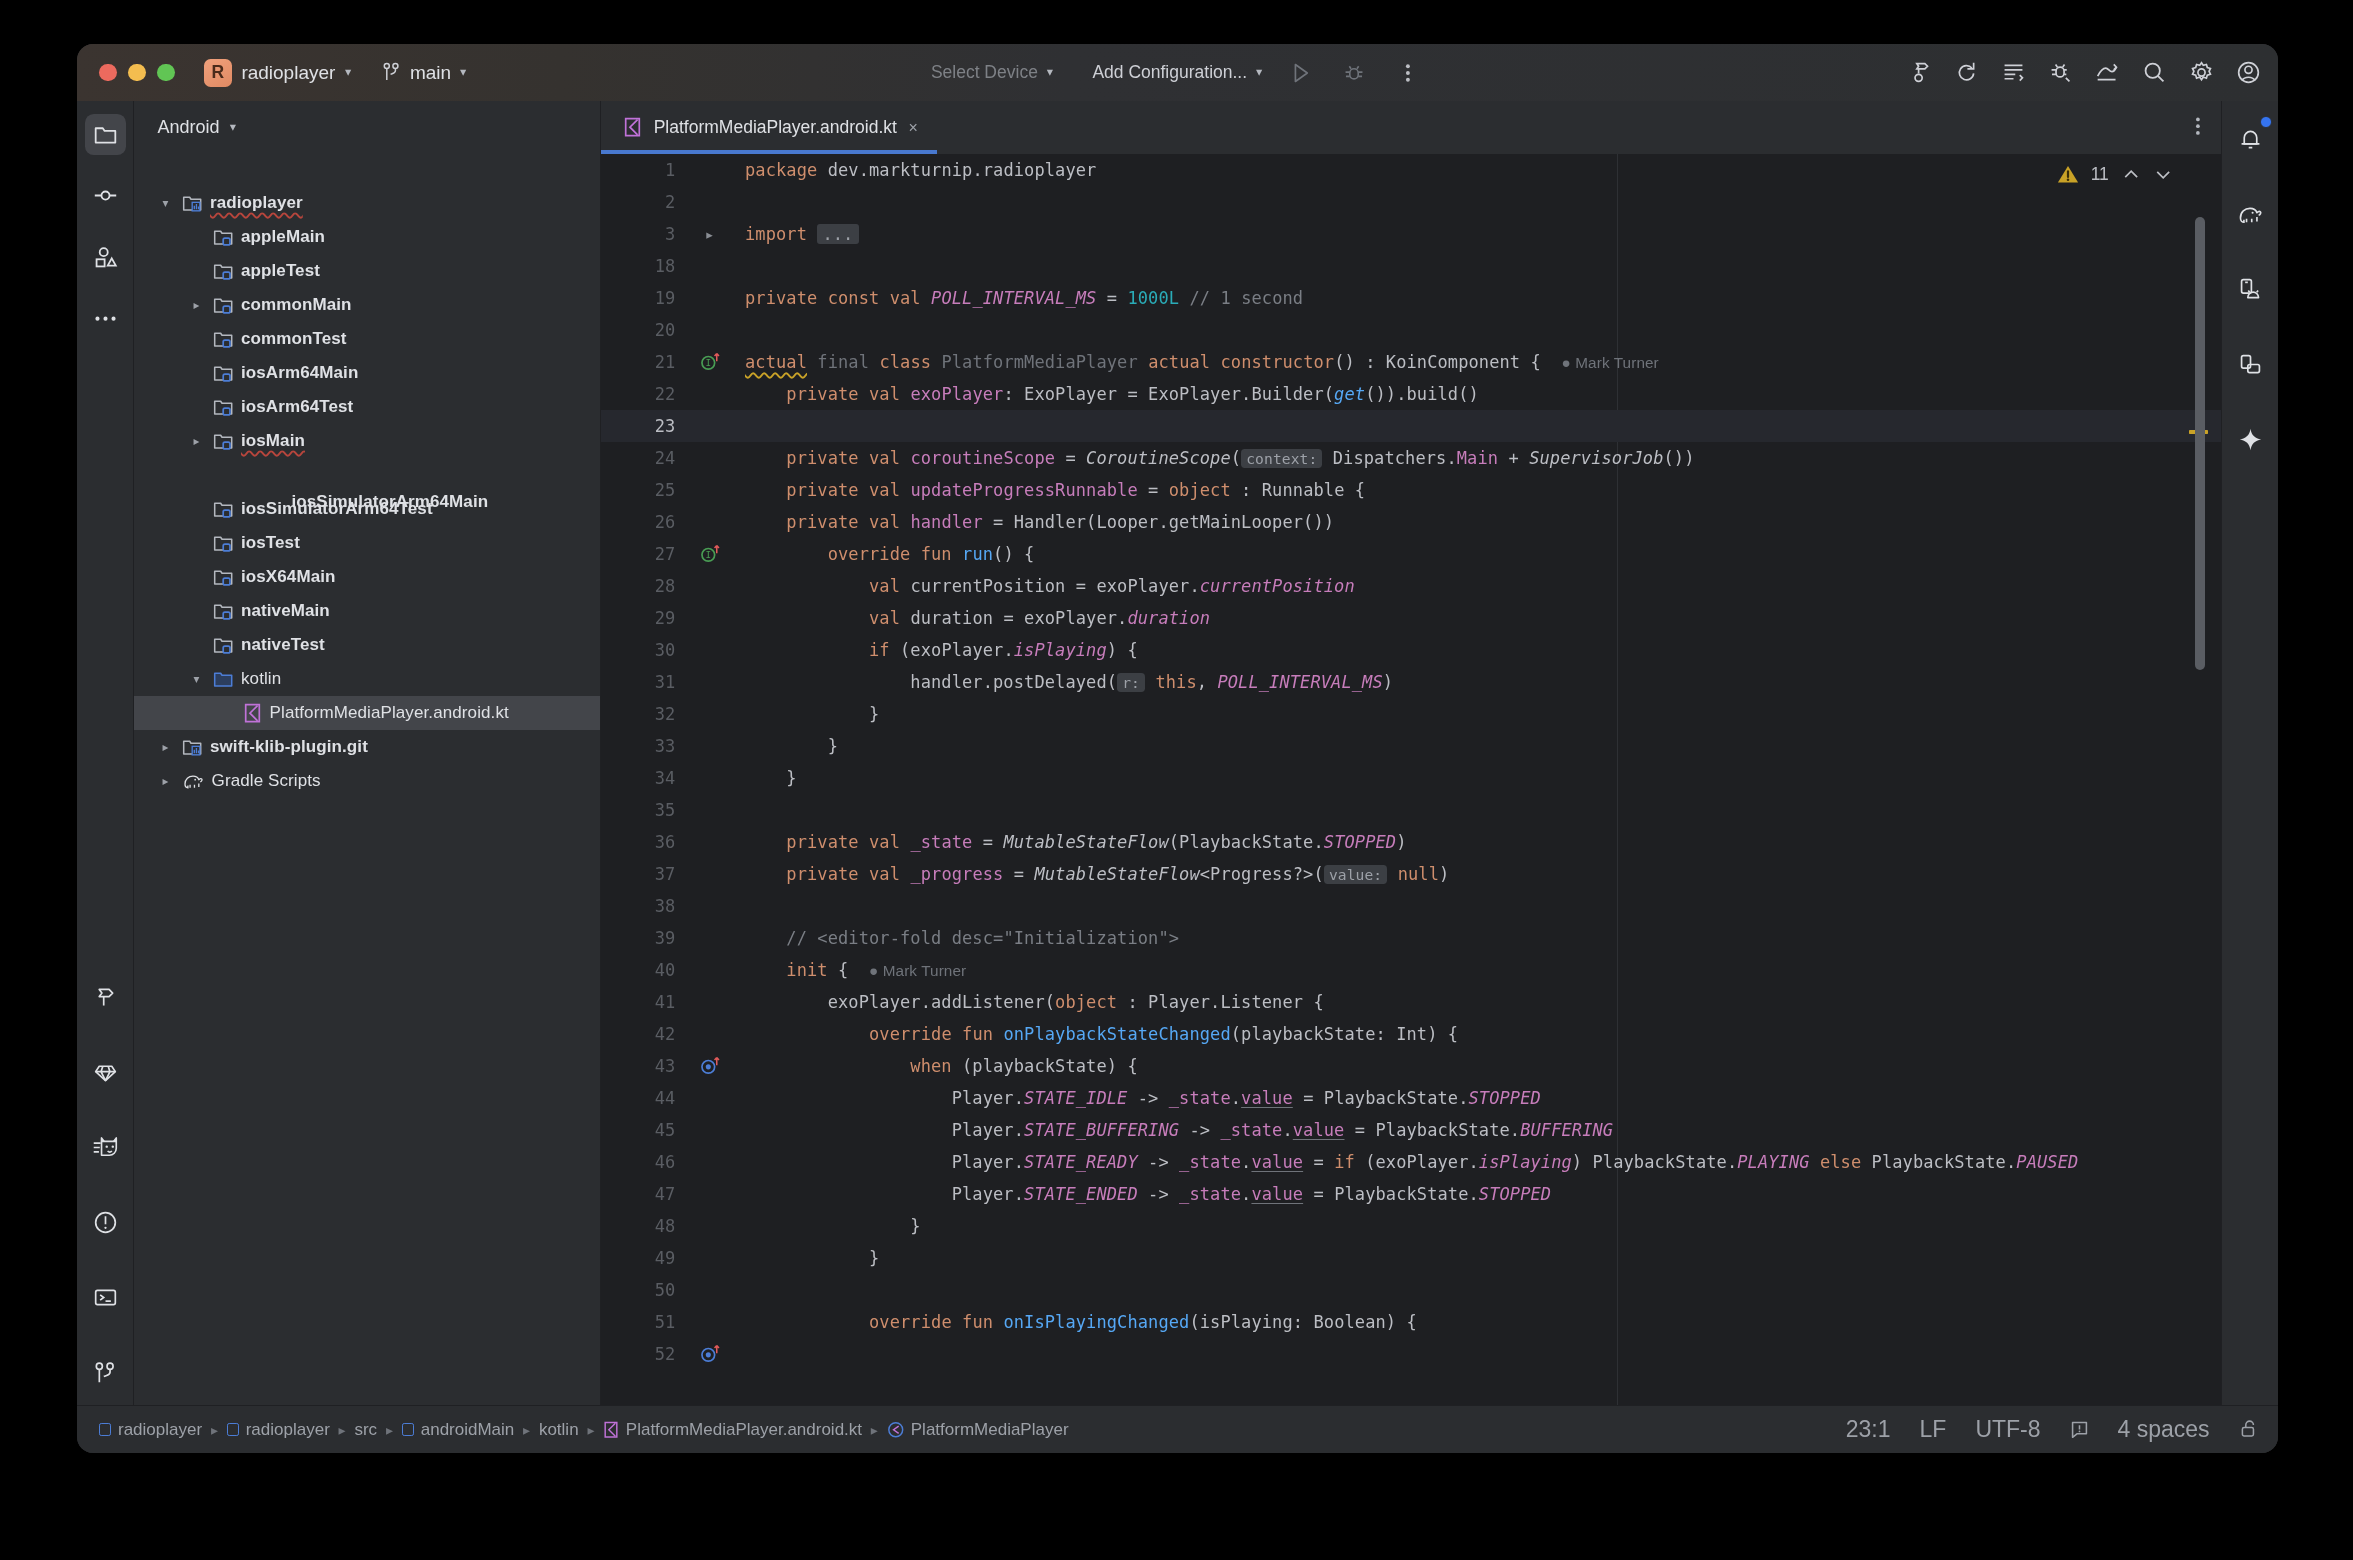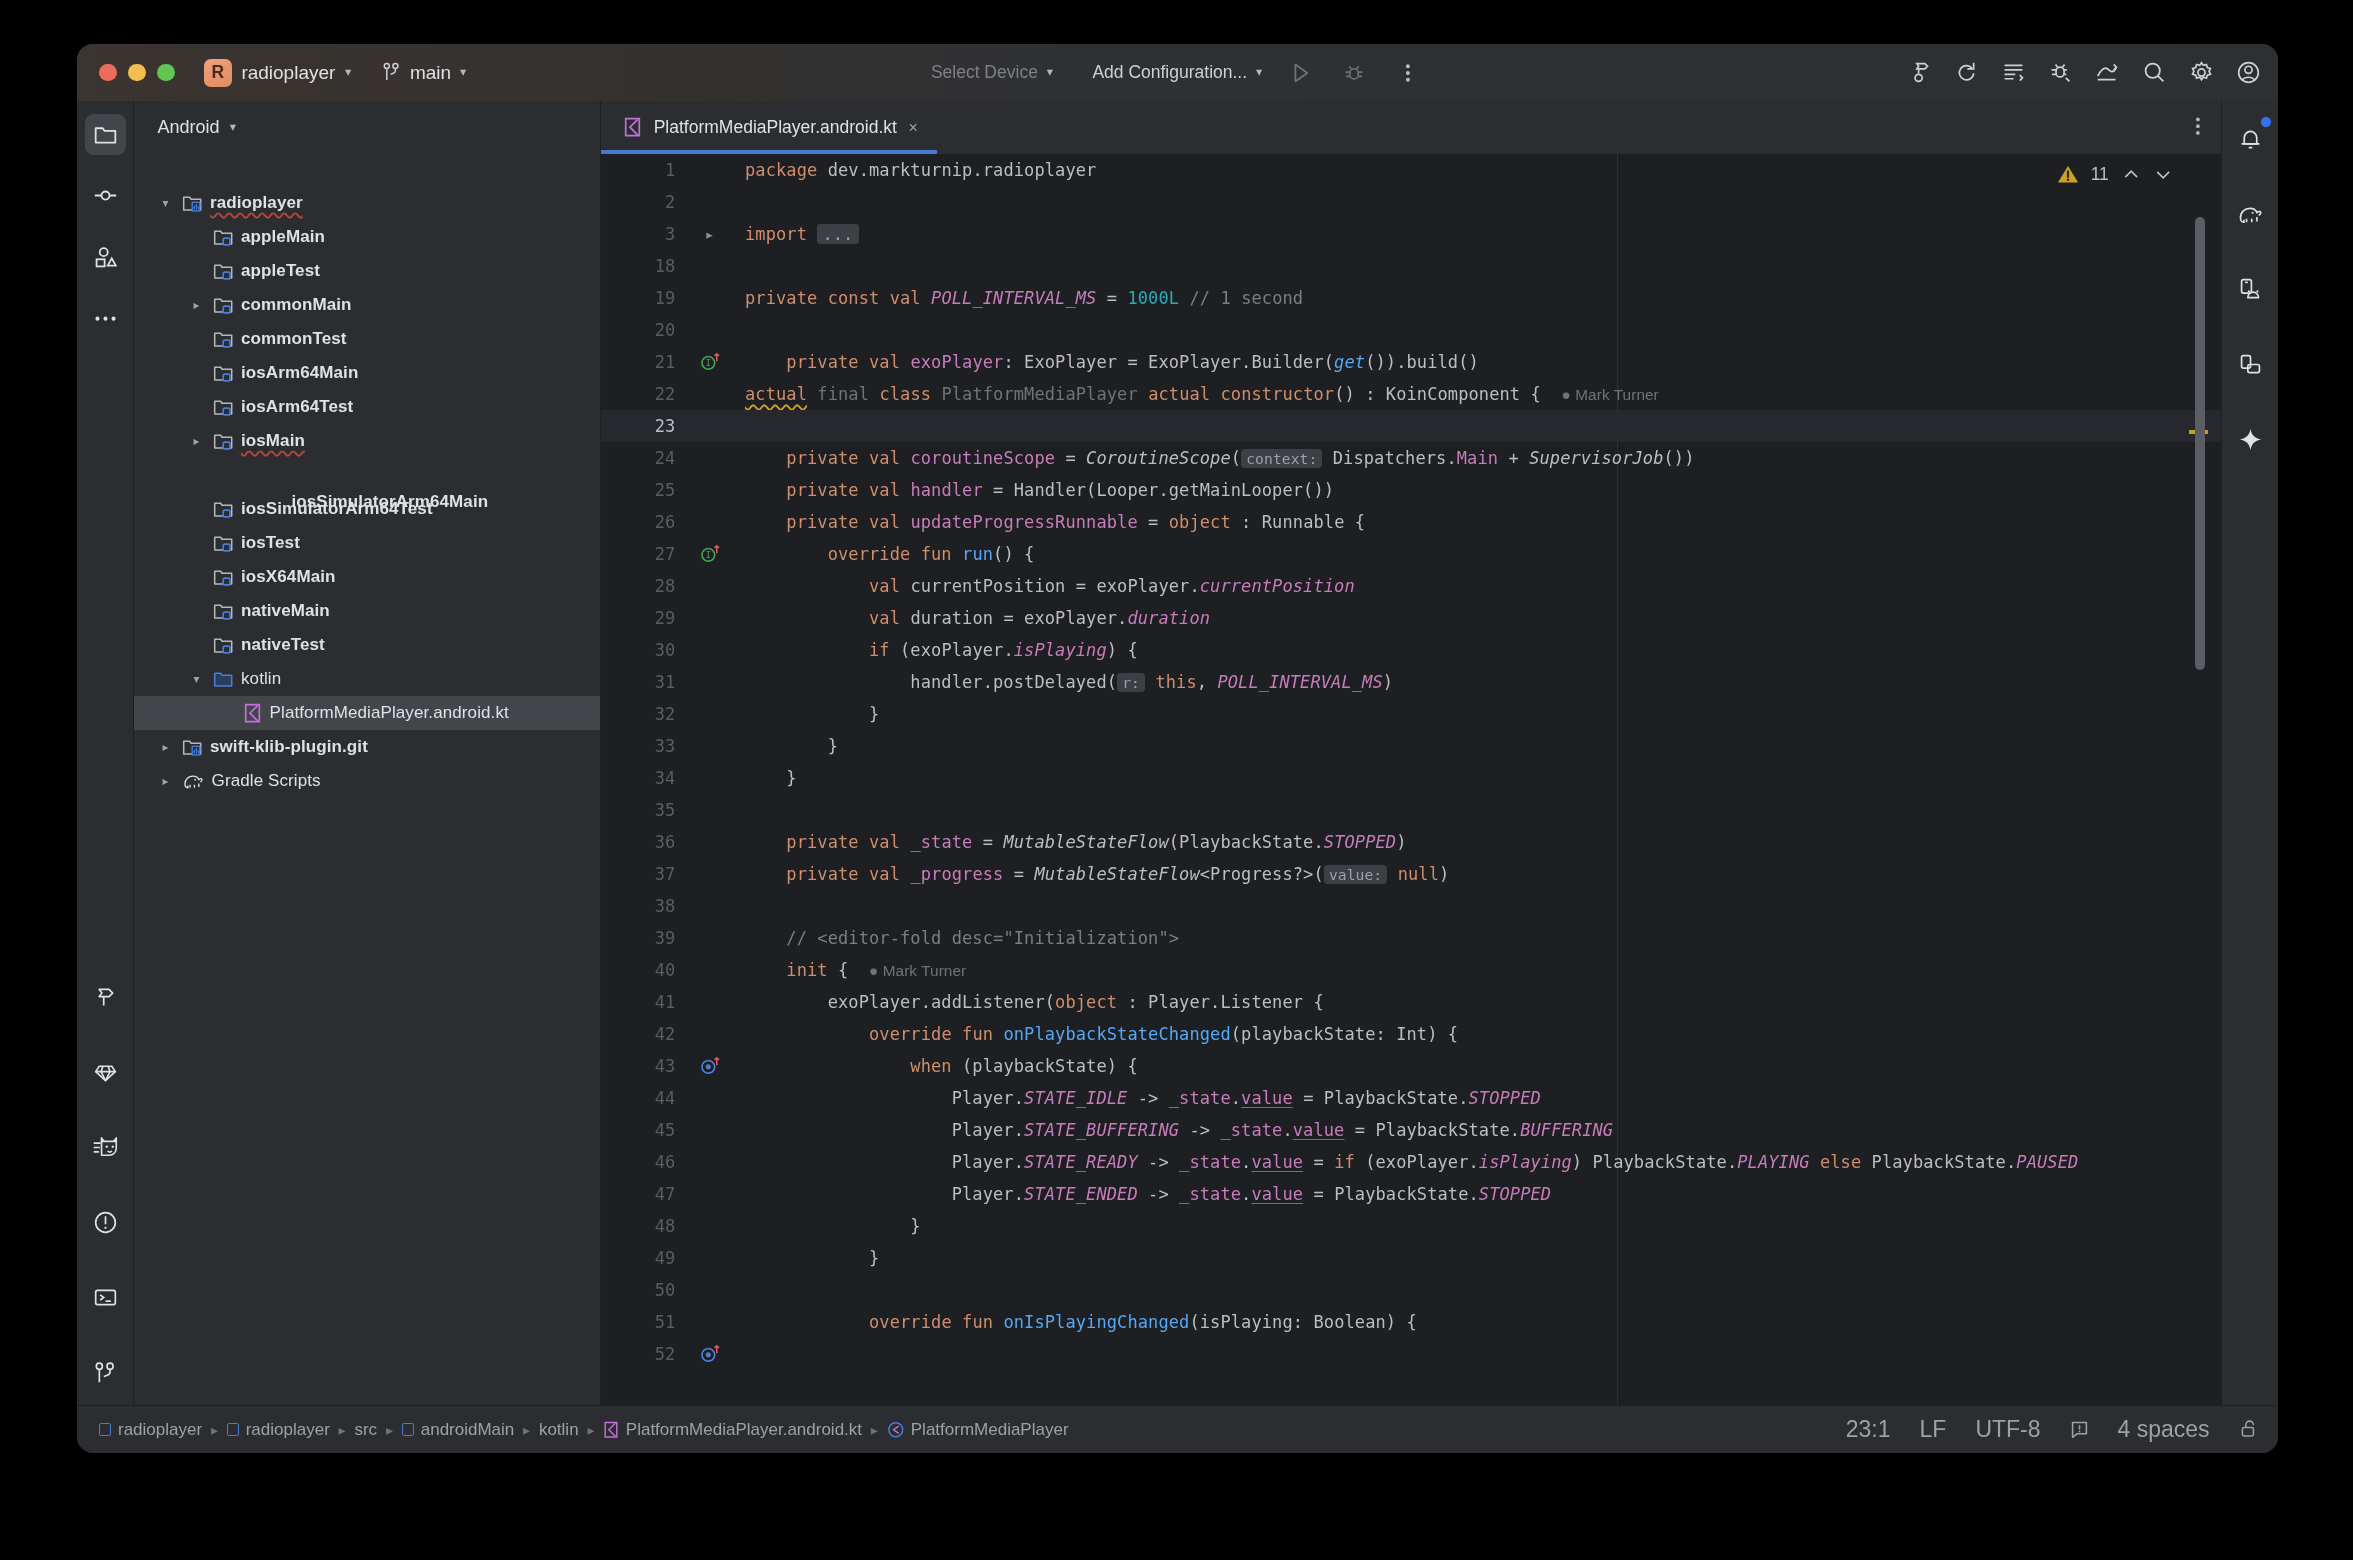--- a/index.html
+++ b/index.html
@@ -759,36 +759,36 @@
                 <div class="row">
                   <span class="code-line">&nbsp;</span>
                 </div>
                 <div class="row">
                   <span class="code-line"><span class="kw">private const val</span> <span class="propi">POLL_INTERVAL_MS</span> = <span class="num">1000L</span> <span class="cmt">// 1 second</span></span>
                 </div>
                 <div class="row">
                   <span class="code-line">&nbsp;</span>
                 </div>
                 <div class="row">
+                  <span class="code-line"><span class="kw wavyw">actual</span> <span class="dim">final</span> <span class="kw">class</span> <span class="dim">PlatformMediaPlayer</span> <span class="kw">actual constructor</span>() : KoinComponent {  <span class="vision">● Mark Turner</span></span>
+                </div>
+                <div class="row">
                   <span class="code-line">    <span class="kw">private val</span> <span class="prop">exoPlayer</span>: ExoPlayer = ExoPlayer.Builder(<span class="fni">get</span>()).build()</span>
-                </div>
-                <div class="row">
-                  <span class="code-line"><span class="kw wavyw">actual</span> <span class="dim">final</span> <span class="kw">class</span> <span class="dim">PlatformMediaPlayer</span> <span class="kw">actual constructor</span>() : KoinComponent {  <span class="vision">● Mark Turner</span></span>
                 </div>
                 <div class="row current">
                   <span class="code-line">&nbsp;</span>
                 </div>
                 <div class="row">
                   <span class="code-line">    <span class="kw">private val</span> <span class="prop">coroutineScope</span> = <span class="tyi">CoroutineScope</span>(<span class="hint">context:</span> Dispatchers.<span class="prop">Main</span> + <span class="tyi">SupervisorJob</span>())</span>
                 </div>
                 <div class="row">
+                  <span class="code-line">    <span class="kw">private val</span> <span class="prop">updateProgressRunnable</span> = <span class="kw">object</span> : Runnable {</span>
+                </div>
+                <div class="row">
                   <span class="code-line">    <span class="kw">private val</span> <span class="prop">handler</span> = Handler(Looper.getMainLooper())</span>
-                </div>
-                <div class="row">
-                  <span class="code-line">    <span class="kw">private val</span> <span class="prop">updateProgressRunnable</span> = <span class="kw">object</span> : Runnable {</span>
                 </div>
                 <div class="row">
                   <span class="code-line">        <span class="kw">override fun</span> <span class="fn">run</span>() {</span>
                 </div>
                 <div class="row">
                   <span class="code-line">            <span class="kw">val</span> currentPosition = exoPlayer.<span class="propi">currentPosition</span></span>
                 </div>
                 <div class="row">
                   <span class="code-line">            <span class="kw">val</span> duration = exoPlayer.<span class="propi">duration</span></span>
                 </div>

